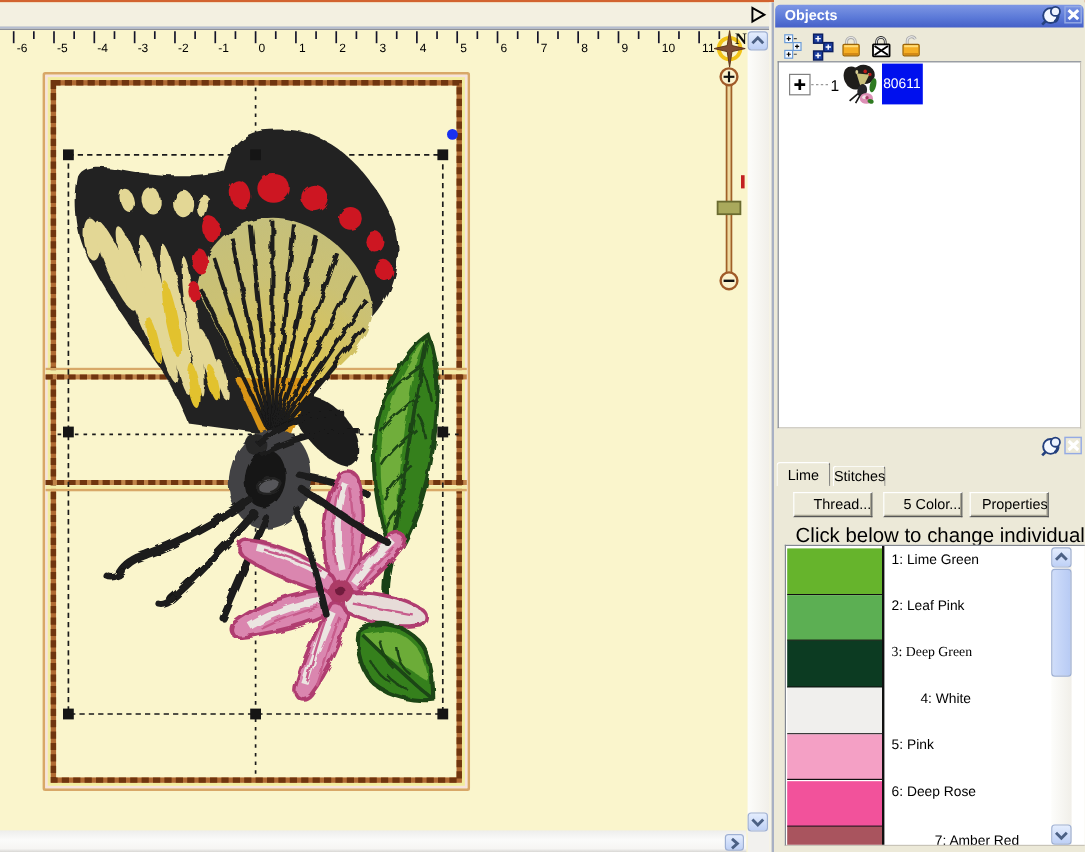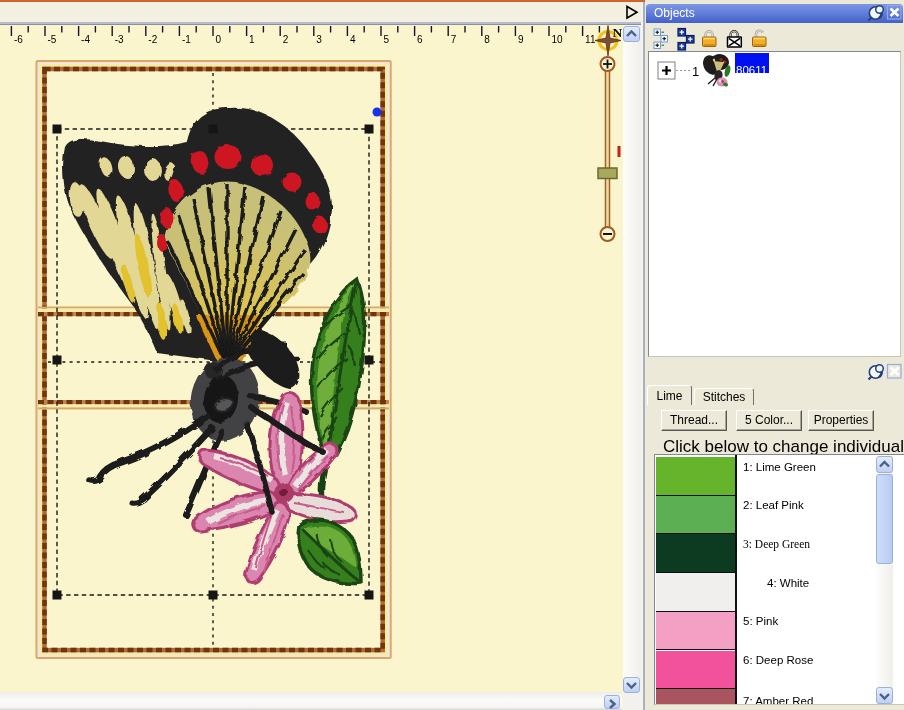--- a/index.html
+++ b/index.html
@@ -5,23 +5,23 @@
 * { margin:0; padding:0; box-sizing:border-box; }
 html,body { width:904px; height:710px; overflow:hidden; font-family:"Liberation Sans",sans-serif; }
 body { background:#ECE9D8; position:relative; }
 #cansvg { position:absolute; left:0; top:0; width:645px; height:710px; }
 .sb-track-v { position:absolute; left:623px; top:25px; width:18px; height:669px; background:linear-gradient(90deg,#FDFDFB,#F1EFE9); }
 .sb-track-h { position:absolute; left:0; top:692px; width:622px; height:18px; background:linear-gradient(180deg,#EDEDEB 0%,#FBFBFA 45%,#F6F5F3 85%,#D8D7D4 100%); }
 .sb-btn { position:absolute; width:17px; height:16px; background:linear-gradient(180deg,#E4EDFE,#BED0F6); border:1px solid #9EB0D4; border-radius:3px; }
 #splitl { position:absolute; left:641px; top:2px; width:2px; height:708px; background:#F5F3EA; }
 #splitd { position:absolute; left:643px; top:2px; width:2px; height:708px; background:#A8B0C4; }
 #panel { position:absolute; left:645px; top:0; width:259px; height:710px; background:#ECE9D8; }
-.titlebar { position:absolute; left:1px; width:257px; height:19px; border-radius:4px 4px 0 0; background:linear-gradient(180deg,#7E97E4 0%,#5C7AD8 55%,#4560C8 100%); color:#fff; font-size:12px; font-weight:normal; line-height:19px; padding-left:8px; }
+.titlebar { position:absolute; left:1px; width:257px; height:19px; border-radius:4px 4px 0 0; background:linear-gradient(180deg,#7E97E4 0%,#5C7AD8 55%,#4560C8 100%); color:#fff; font-size:12px; font-weight:bold; line-height:19px; padding-left:8px; }
 .whitelist { position:absolute; background:#fff; border-top:1px solid #828790; border-left:1px solid #828790; border-right:1px solid #C8C4B8; border-bottom:1px solid #C8C4B8; }
-.xpbtn { position:absolute; height:21px; background:#ECE9D8; border-top:1px solid #FFFFFF; border-left:1px solid #FFFFFF; border-right:1px solid #565656; border-bottom:1px solid #565656; box-shadow:inset -1px -1px 0 #A9A695; font-size:12px; text-align:center; line-height:18px; color:#000; }
+.xpbtn { position:absolute; height:21px; background:#ECE9D8; border-top:1px solid #FFFFFF; border-left:1px solid #FFFFFF; border-right:1px solid #565656; border-bottom:1px solid #565656; box-shadow:inset -1px -1px 0 #A9A695; font-size:12px; text-align:right; line-height:18px; color:#000; }
 .tab { position:absolute; background:#ECE9D8; border-top:1px solid #fff; border-left:1px solid #fff; border-right:1px solid #707070; border-radius:3px 3px 0 0; font-size:12px; text-align:center; }
 .swrow { position:absolute; left:1px; width:79px; border-bottom:1.5px solid #101010; }
 .swlabel { position:absolute; left:88px; font-size:11.5px; color:#000; }
 </style>
 </head>
 <body>
 <div style="position:absolute; left:0; top:0; width:904px; height:2px; background:#D2632F;"></div>
 <svg id="cansvg" viewBox="0 0 645 710">
 <defs>
 <filter id="rough" x="-5%" y="-5%" width="110%" height="110%">
@@ -368,50 +368,50 @@
     <ellipse cx="20" cy="6.5" rx="1.5" ry="1.5" fill="#BF1A1A"></ellipse>
     <ellipse cx="24" cy="9" rx="1.3" ry="1.3" fill="#BF1A1A"></ellipse>
     <ellipse cx="17.5" cy="22.5" rx="4" ry="5.5" transform="rotate(14 17.5 22.5)" fill="#26262A"></ellipse>
     <path d="M14,25 L7,31 M16,26 L12,33 M20,25 L24,30" stroke="#1A1A1A" stroke-width="1.4" fill="none"></path>
     <ellipse cx="26.5" cy="18" rx="2.6" ry="6" transform="rotate(14 26.5 18)" fill="#2E7A20"></ellipse>
     <ellipse cx="21" cy="29" rx="5.5" ry="4.5" fill="#DD8FB6"></ellipse>
     <ellipse cx="19.5" cy="28" rx="2" ry="1.6" fill="#F0E2E6"></ellipse>
     <ellipse cx="24.5" cy="31.5" rx="2.6" ry="1.8" transform="rotate(20 24.5 31.5)" fill="#2E7A20"></ellipse>
     <circle cx="21.5" cy="28.5" r="1.4" fill="#A83A66"></circle>
   </svg>
-  <div style="position:absolute; left:90px; top:53px; width:34px; height:20px; background:#0010EE; color:#fff; font-size:11.5px; line-height:34px; padding-left:1px;">80611</div>
+  <div style="position:absolute; left:90px; top:53px; width:34px; height:34px; background:#0010EE; color:#fff; font-size:11.5px; line-height:34px; padding-left:1px;">80611</div>
   <svg style="position:absolute; left:222px; top:363px;" width="37" height="18">
     <path d="M4.5,13.5 l-3,3" stroke="#24407E" stroke-width="2.2"></path>
     <circle cx="8.5" cy="9" r="6.2" fill="#F4F8FF" stroke="#24407E" stroke-width="1.6"></circle>
     <path d="M13.5,5.5 A6.2,6.2 0 0 1 12,14.2" fill="none" stroke="#24407E" stroke-width="2.6"></path>
     <circle cx="12.5" cy="5.5" r="3.8" fill="#EDF3FF" stroke="#24407E" stroke-width="1.5"></circle>
     <rect x="20.5" y="1.5" width="13.5" height="13.5" fill="none" stroke="#94AAE4" stroke-width="1.2"></rect>
     <path d="M23.5,4.5 L31.5,12 M31.5,4.5 L23.5,12" stroke="#fff" stroke-width="2.6"></path>
   </svg>
   <div class="tab" style="left:2px; top:385px; width:45px; height:20px; line-height:20px;">Lime</div>
-  <div class="tab" style="left:49px; top:388px; width:60px; height:17px; line-height:16px;">Stitches</div>
+  <div class="tab" style="left:49px; top:388px; width:44px; height:17px; line-height:16px;">Stitches</div>
   <div class="xpbtn" style="left:16px; top:410px; width:66px;">Thread...</div>
   <div class="xpbtn" style="left:91px; top:410px; width:66px;">5 Color...</div>
   <div class="xpbtn" style="left:163px; top:410px; width:66px;">Properties</div>
   <div style="position:absolute; left:0; top:437px; width:259px; text-align:right; font-size:17px;">Click below to change individual colors.</div>
   <div class="whitelist" id="colorlist" style="left:9px; top:454px; width:254px; height:251px; overflow:hidden;">
     <div class="swrow" style="top:2.0px; height:38.7px; background:#66B42C;"></div>
       <div class="swlabel" style="top:5.5px;">1: Lime Green</div>
     <div class="swrow" style="top:40.7px; height:38.7px; background:#5CAF53;"></div>
       <div class="swlabel" style="top:44.2px;">2: Leaf Pink</div>
     <div class="swrow" style="top:79.4px; height:38.7px; background:#0C3B22;"></div>
       <div class="swlabel" style="top:82.9px;font-family:Liberation Serif, serif;">3: Deep Green</div>
     <div class="swrow" style="top:118.1px; height:38.7px; background:#F0EFED;"></div>
       <div class="swlabel" style="top:121.6px;margin-left:24px;">4: White</div>
     <div class="swrow" style="top:156.8px; height:38.7px; background:#F4A0C5;"></div>
       <div class="swlabel" style="top:160.3px;">5: Pink</div>
     <div class="swrow" style="top:195.5px; height:38.7px; background:#F2529B;"></div>
       <div class="swlabel" style="top:199.0px;">6: Deep Rose</div>
     <div class="swrow" style="top:234.2px; height:38.7px; background:#A9545E;"></div>
-      <div class="swlabel" style="top:240px;">7: Amber Red</div>
+      <div class="swlabel" style="top:240px;margin-left:36px;">7: Amber Red</div>
     <div style="position:absolute; left:80px; top:0; width:1.5px; height:251px; background:#101010;"></div>
   </div>
 
   <div style="position:absolute; left:231px; top:456px; width:17px; height:248px; background:linear-gradient(90deg,#FDFDFB,#F1EFE9);"></div>
   <div class="sb-btn" style="left:231px; top:456px; width:17px; height:17px;"><svg width="15" height="15">
         <path d="M3,9.5 L7.5,5 L12,9.5" fill="none" stroke="#4C6185" stroke-width="2.4"></path>
       </svg></div>
   <div style="position:absolute; left:231px; top:474px; width:17px; height:90px; background:linear-gradient(90deg,#CFDDFA,#B8CBF4); border:1px solid #9EB0D4; border-radius:3px;"></div>
   <div class="sb-btn" style="left:231px; top:687px; width:17px; height:17px;"><svg width="15" height="15">
         <path d="M3,6 L7.5,10.5 L12,6" fill="none" stroke="#4C6185" stroke-width="2.4"></path>

